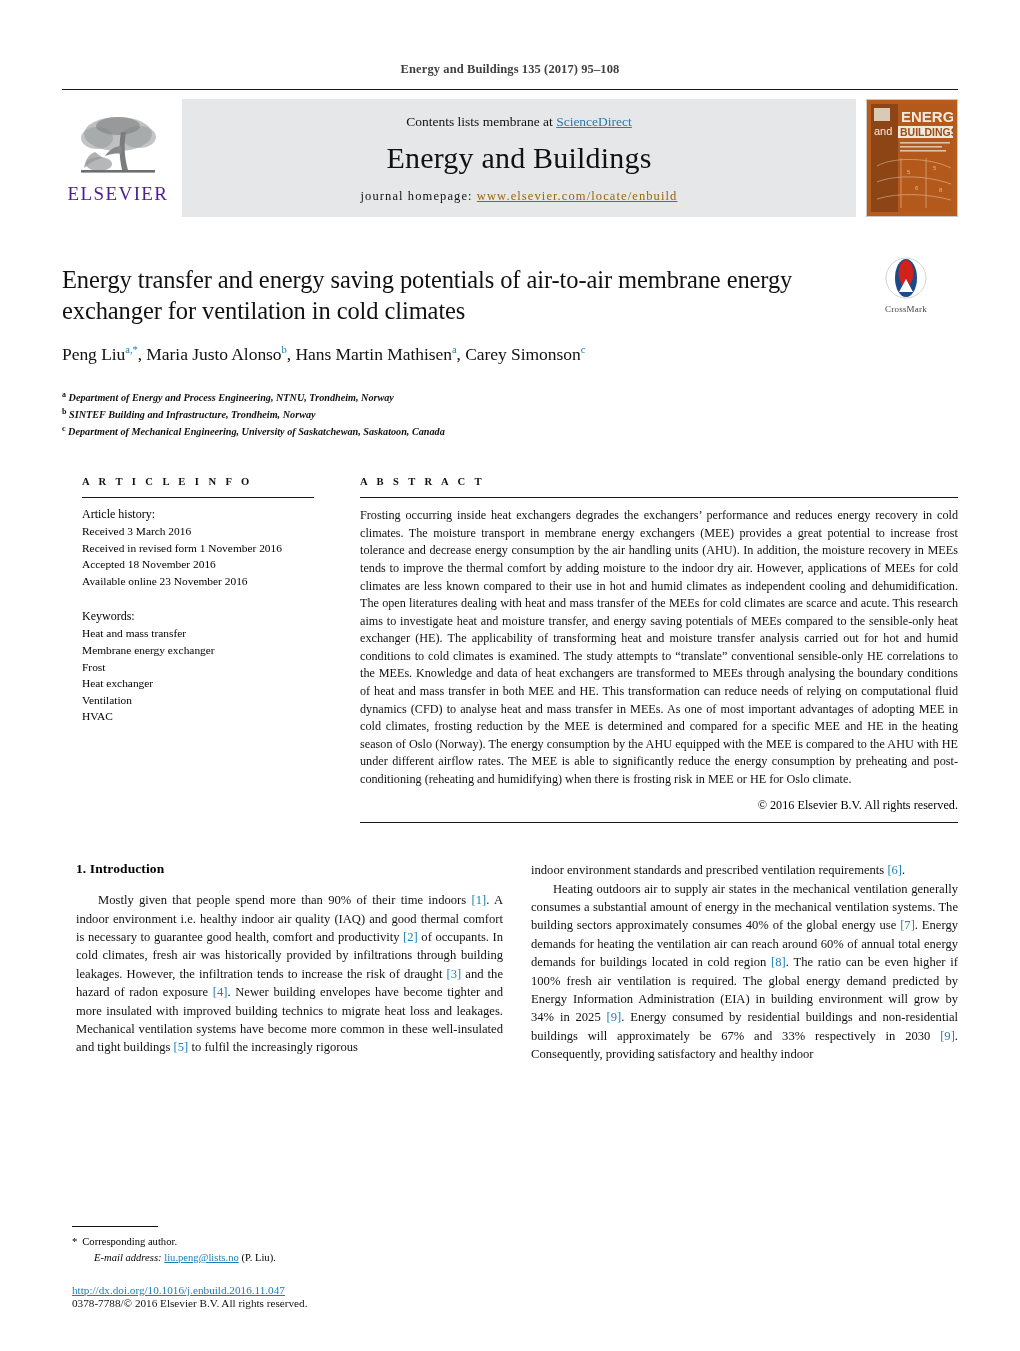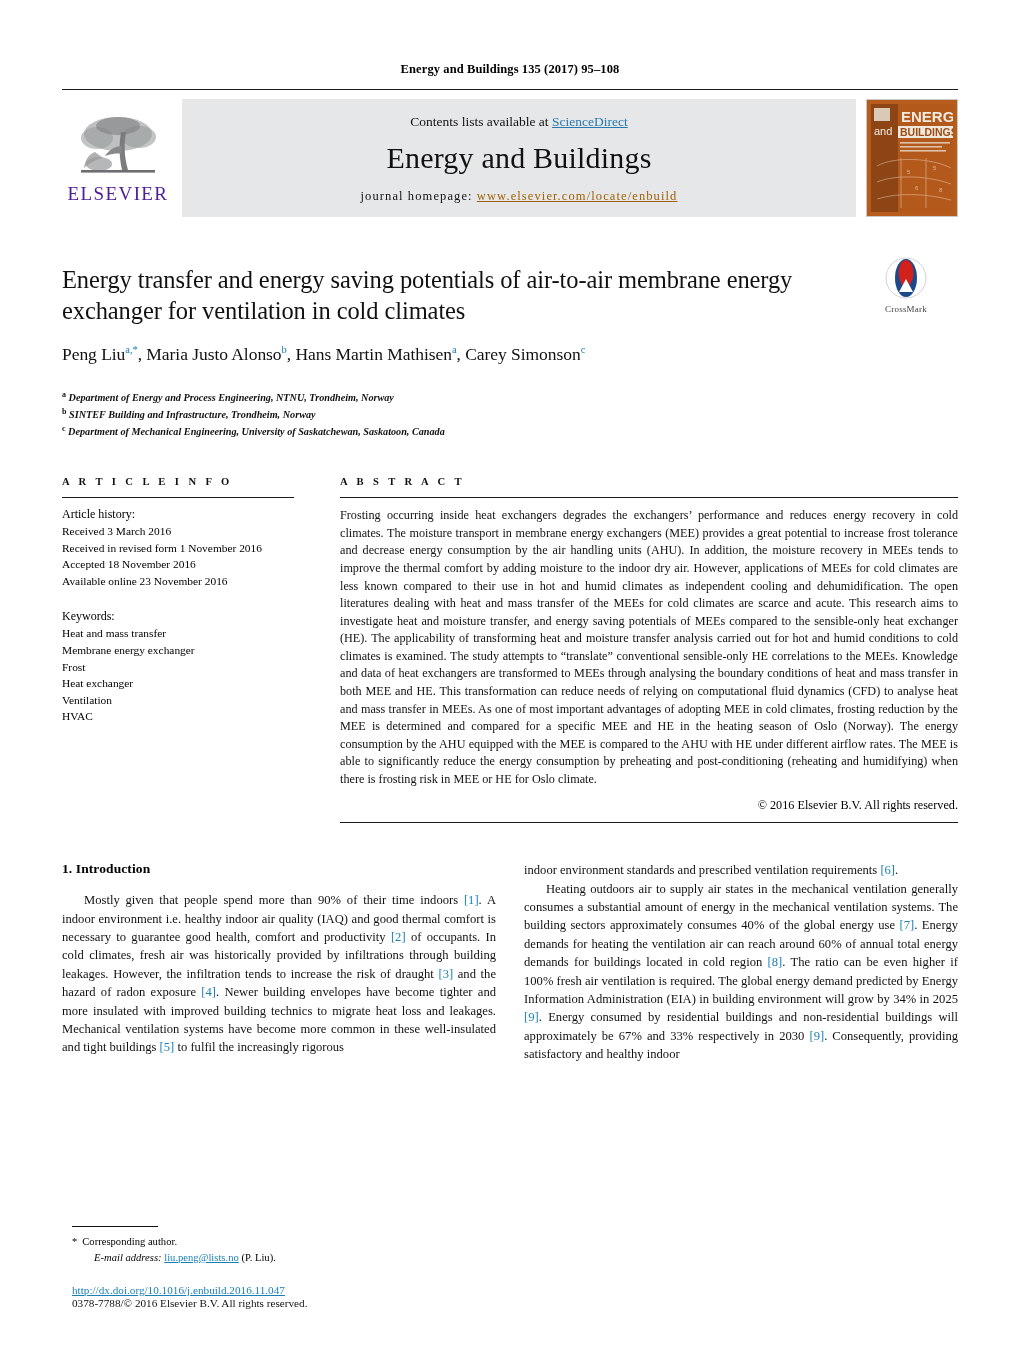--- a/index.html
+++ b/index.html
@@ -19,21 +19,21 @@
     width: 1020px;
     height: 1351px;
     position: relative;
     box-sizing: border-box;
     padding: 0 62px;
   }
 
   
   .running-head {
     text-align: center;
-    color: #000000;
+    color: #404040;
     font-family: "Liberation Serif", serif;
     font-weight: bold;
     font-size: 12.5px;
     padding-top: 62px;
     letter-spacing: 0.1px;
   }
 
   
   .masthead {
     margin-top: 12px;
@@ -143,21 +143,21 @@
     font-weight: bold;
   }
   .affiliations sup { font-style: normal; font-size: 8px; vertical-align: super; }
 
   
   .info-abstract {
     margin-top: 36px;
     display: flex;
     gap: 46px;
   }
-  .col-info { width: 232px; flex: 0 0 232px; }
+  .col-info { width: 232px; flex: 0 0 232px; margin-left: 20px; }
   .col-abstract { flex: 1 1 auto; }
   .sec-label {
     font-size: 10.6px;
     font-weight: bold;
     letter-spacing: 3.4px;
     color: #111;
   }
   .rule {
     border-bottom: 1px solid #1a1a1a;
     margin-top: 10px;
@@ -183,20 +183,21 @@
   .abstract-bottom-rule {
     border-bottom: 1px solid #1a1a1a;
     margin-top: 9px;
   }
 
   
   .body-cols {
     margin-top: 38px;
     display: flex;
     gap: 28px;
+    margin-left: 14px;
   }
   .bcol { flex: 1 1 0; }
   .sec-h {
     font-size: 13.5px;
     font-weight: bold;
     margin: 0 0 14px 0;
     letter-spacing: 0.1px;
   }
   .para {
     font-size: 12.6px;
@@ -262,21 +263,21 @@
           <path d="M20 40 C14 42 10 48 9 56 C16 50 22 47 28 46 Z" fill="#9b9d9f" opacity="0.8"></path>
           <ellipse cx="24" cy="52" rx="13" ry="7" fill="#97999b" opacity="0.7"></ellipse>
           <rect x="6" y="58" width="74" height="2.6" fill="#6d6e71"></rect>
         </g>
       </svg>
       <div class="elsevier-word">ELSEVIER</div>
     </div>
 
     <div class="journal-band">
       <div class="contents-line">
-        <span>Contents lists available at </span><a class="sd-link" href="#">ScienceDirect</a>
+        <span>Contents lists membrane at </span><a class="sd-link" href="#">ScienceDirect</a>
       </div>
       <div class="journal-title">Energy and Buildings</div>
       <div class="homepage-line">
         <span>journal homepage:</span>
         <a class="hp-url" href="#">www.elsevier.com/locate/enbuild</a>
       </div>
     </div>
 
     <div class="cover-thumb">
       <div class="cover-inner">

